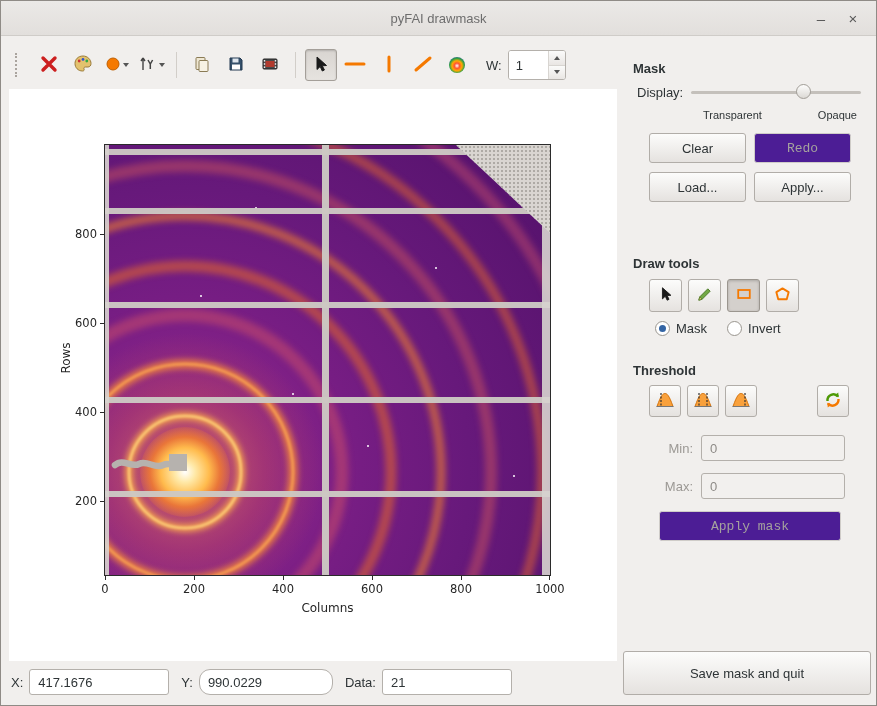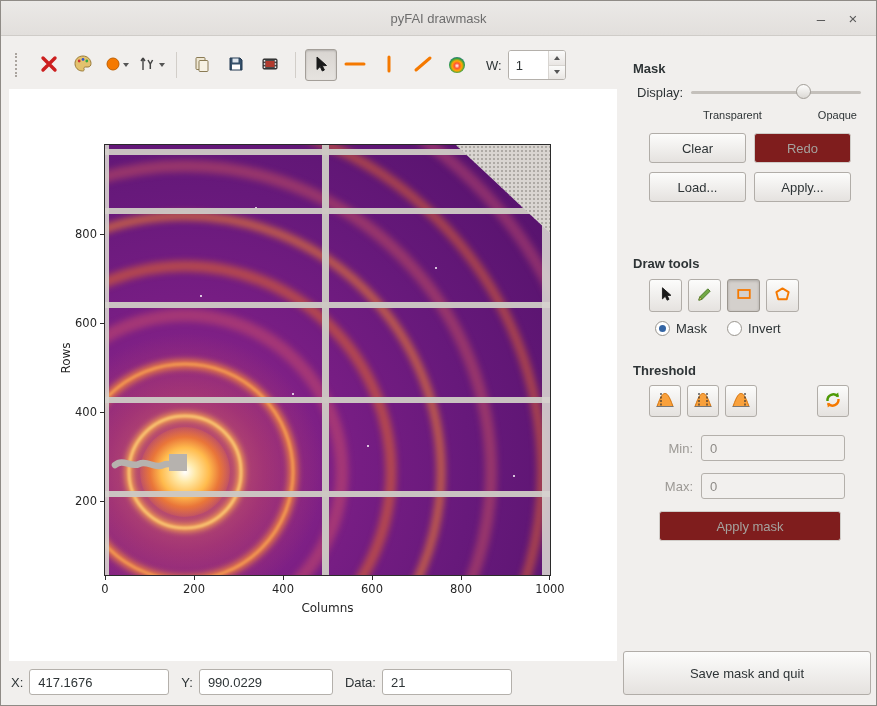--- a/index.html
+++ b/index.html
@@ -67,30 +67,30 @@
     font-family:"DejaVu Sans",sans-serif;font-size:12px;color:#262626;}
   .ylabel{position:absolute;left:-60px;top:calc(50% - 9px);width:42px;text-align:center;transform:rotate(-90deg);
     font-family:"DejaVu Sans",sans-serif;font-size:12px;color:#262626;}
 
   
   .statusbar{position:absolute;left:0;top:664px;width:618px;height:34px;display:flex;align-items:center;}
   .sb-label{margin-left:10px;}
   .entry{height:26px;background:#fff;border:1px solid #b4b0ab;border-radius:3px;box-sizing:border-box;
     font:13px "Liberation Sans",sans-serif;color:#2e3436;padding:0 8px;outline:none;}
   .sb-x{width:140px;margin-left:6px;}
-  .sb-y{width:134px;margin-left:6px;}
+  .sb-y{width:134px;margin-left:6px;border-radius:11px;}
   .sb-d{width:130px;margin-left:6px;}
   .sb-label2{margin-left:12px;}
 
   
   .side{position:absolute;left:622px;top:50px;width:248px;height:596px;}
   .sec-title{position:absolute;left:10px;font-weight:bold;color:#2e3436;}
   .btn{background:linear-gradient(#fcfcfb,#e5e2df);border:1px solid #b1ada8;border-radius:3px;
     font:13px "Liberation Sans",sans-serif;color:#2e3436;display:flex;align-items:center;justify-content:center;}
-  .btn.disabled{background:#7f1d1d;border-color:#cfccc8;color:#a5a29e;}
+  .btn.disabled{background:#4c1d95;border-color:#cfccc8;color:#a5a29e;font-family:Liberation Mono, monospace;}
   .btn.pressed{background:#d4d0cc;box-shadow:inset 0 1px 3px rgba(0,0,0,.2);border-color:#9b968f;}
 
   .display-row{position:absolute;left:14px;top:32px;right:10px;display:flex;align-items:center;}
   .slider{position:relative;flex:1;height:18px;margin-left:8px;}
   .slider-track{position:absolute;left:0;right:0;top:8px;height:3px;background:#c4c0bb;border-radius:2px;}
   .slider-handle{position:absolute;top:1px;left:62%;width:15px;height:15px;border-radius:50%;
     background:linear-gradient(#fdfdfc,#dcd9d5);border:1px solid #a19d97;box-sizing:border-box;}
   .scale-lbl{position:absolute;top:58px;font-size:11px;color:#2e3436;}
 
   .mask-btn-grid{position:absolute;left:26px;top:82px;display:grid;grid-template-columns:97px 97px;gap:9px 8px;}

